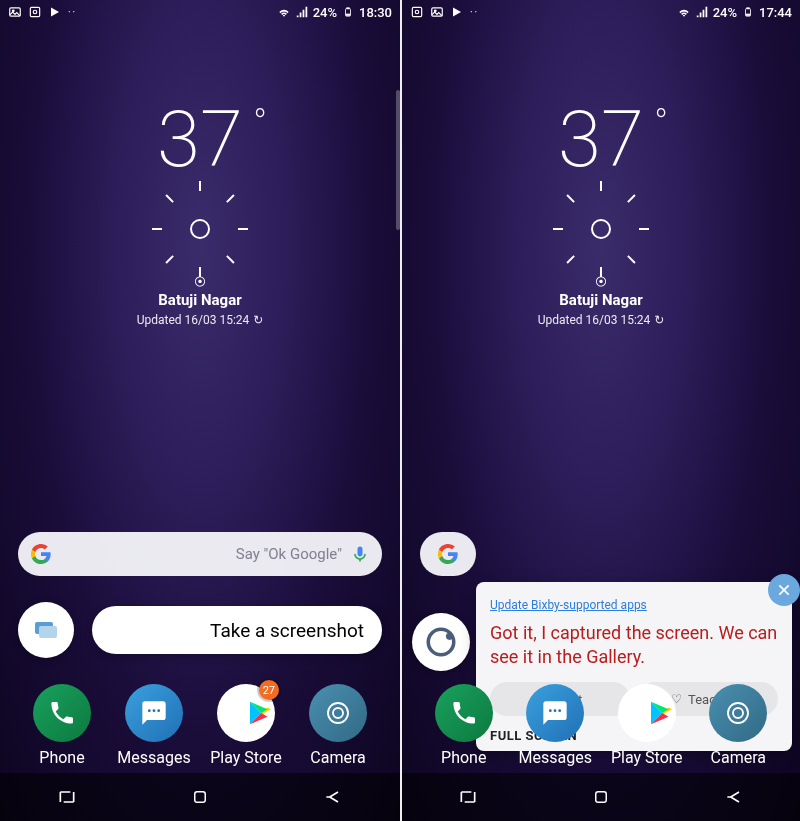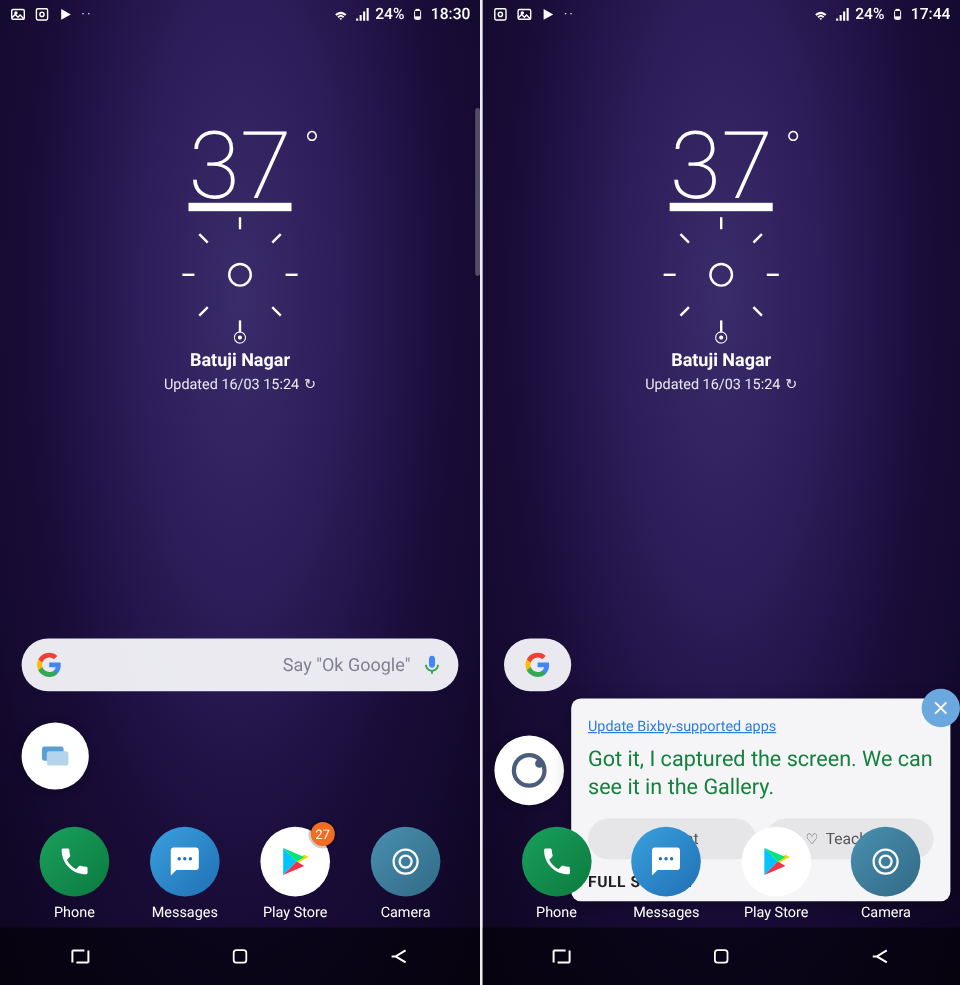--- a/index.html
+++ b/index.html
@@ -4,50 +4,50 @@
 <style>
   * { box-sizing: border-box; margin: 0; padding: 0; font-family: -apple-system, Roboto, sans-serif; }
   body { background: #f0f0f0; width: 800px; height: 821px; overflow: hidden; display: flex; }
   .phone { width: 400px; height: 821px; position: relative; background: radial-gradient(ellipse at 50% 30%, #3a2b6a 0%, #2d1d5a 30%, #1a0d3a 60%, #0d0520 100%); overflow: hidden; }
   .phone + .phone { border-left: 2px solid #eee; }
   .statusbar { height: 24px; display: flex; align-items: center; padding: 0 8px; color: #fff; font-size: 13px; }
   .sb-left { display: flex; gap: 6px; align-items: center; }
   .sb-right { margin-left: auto; display: flex; gap: 4px; align-items: center; font-weight: 500; }
   .sb-ic { width: 14px; height: 14px; display: inline-flex; align-items: center; justify-content: center; }
   .weather { text-align: center; color: #fff; margin-top: 70px; }
-  .temp { font-size: 78px; font-weight: 200; position: relative; display: inline-block; text-decoration: underline; }
+  .temp { font-size: 78px; font-weight: 200; position: relative; display: inline-block; }
   .deg { font-size: 36px; position: absolute; top: 8px; right: -24px; }
   .sun { width: 52px; height: 52px; margin: 18px auto 0; position: relative; }
   .sun-core { width: 20px; height: 20px; border: 2px solid #fff; border-radius: 50%; position: absolute; top: 16px; left: 16px; }
   .sun-ray { position: absolute; width: 2px; height: 10px; background: #fff; left: 25px; transform-origin: 1px 26px; }
   .loc-pin { width: 10px; height: 10px; margin: 22px auto 4px; display: flex; align-items: center; justify-content: center; color: #fff; font-size: 12px; }
   .loc { font-size: 15px; font-weight: 700; }
   .updated { font-size: 12px; margin-top: 4px; opacity: .9; }
   .updated .refresh { display: inline-block; margin-left: 4px; }
   .searchbar { position: absolute; left: 18px; right: 18px; top: 532px; height: 44px; background: rgba(245,245,250,.95); border-radius: 22px; display: flex; align-items: center; padding: 0 12px; }
   .g-logo { width: 22px; height: 22px; }
   .search-placeholder { margin-left: auto; color: #808090; font-size: 15px; margin-right: 8px; }
   .mic { width: 20px; height: 20px; }
   .voice-bubble { position: absolute; left: 18px; top: 602px; width: 56px; height: 56px; background: #fff; border-radius: 50%; display: flex; align-items: center; justify-content: center; box-shadow: 0 2px 8px rgba(0,0,0,.25); }
   .voice-text { position: absolute; left: 92px; right: 18px; top: 606px; height: 48px; background: #fff; border-radius: 24px; display: flex; align-items: center; justify-content: flex-end; padding-right: 18px; font-size: 19px; box-shadow: 0 2px 8px rgba(0,0,0,.25); }
   .dock { position: absolute; bottom: 54px; left: 0; right: 0; display: flex; justify-content: space-around; padding: 0 16px; }
   .app { display: flex; flex-direction: column; align-items: center; width: 76px; }
   .app-ic { width: 58px; height: 58px; border-radius: 50%; display: flex; align-items: center; justify-content: center; position: relative; }
   .ic-phone { background: linear-gradient(135deg, #1aa05c, #0b7a3f); }
   .ic-msg { background: linear-gradient(135deg, #3aa0de, #2070b5); }
-  .ic-play { background: #fff; }
+  .ic-play { background: #fff; justify-content: flex-end; }
   .ic-cam { background: linear-gradient(135deg, #4a8fb0, #316a85); }
-  .app-label { color: #fff; font-size: 12px; margin-top: 6px; }
+  .app-label { color: #fff; font-size: 16px; margin-top: 6px; }
   .badge { position: absolute; top: -4px; right: -4px; min-width: 20px; height: 20px; background: #f36c21; color: #fff; border-radius: 10px; font-size: 11px; display: flex; align-items: center; justify-content: center; padding: 0 4px; box-shadow: 0 0 0 2px rgba(0,0,0,.2); }
   .navbar { position: absolute; bottom: 0; left: 0; right: 0; height: 48px; background: rgba(0,0,0,.55); display: flex; justify-content: space-around; align-items: center; color: #fff; }
   .nav-ic { width: 24px; height: 24px; display: flex; align-items: center; justify-content: center; }
   .bixby-card { position: absolute; left: 74px; right: 8px; bottom: 70px; background: #f5f5f7; border-radius: 8px; padding: 12px 14px 8px; box-shadow: 0 4px 16px rgba(0,0,0,.3); }
   .bixby-link { color: #2b7de0; font-size: 12px; text-decoration: underline; }
   .bixby-close { position: absolute; top: -8px; right: -8px; width: 32px; height: 32px; background: #6aa8de; border-radius: 50%; color: #fff; display: flex; align-items: center; justify-content: center; font-size: 18px; }
-  .bixby-msg { font-size: 18px; line-height: 1.3; margin-top: 8px; color: #15803d; }
+  .bixby-msg { font-size: 18px; line-height: 1.3; margin-top: 8px; color: #b91c1c; }
   .bixby-btns { display: flex; gap: 8px; margin-top: 14px; }
   .bixby-btn { flex: 1; background: #e6e6e9; border-radius: 18px; height: 34px; display: flex; align-items: center; justify-content: center; font-size: 13px; color: #555; gap: 6px; }
   .heart { font-size: 12px; }
   .bixby-fs { text-align: left; font-weight: 700; font-size: 13px; margin-top: 12px; color: #222; letter-spacing: .5px; }
   .bixby-logo { position: absolute; left: 10px; bottom: 150px; width: 58px; height: 58px; background: #fff; border-radius: 50%; display: flex; align-items: center; justify-content: center; box-shadow: 0 2px 8px rgba(0,0,0,.25); }
   .watermark { position: absolute; top: 398px; left: 50%; transform: translateX(-50%); color: rgba(80,150,180,.25); font-size: 16px; letter-spacing: 2px; font-weight: 600; }
   .scrollbar-hint { position: absolute; right: 0; top: 90px; width: 4px; height: 140px; background: rgba(200,200,200,.35); border-radius: 2px; }
 </style>
 </head>
 <body>
@@ -133,20 +133,23 @@
         <path fill="#34A853" d="M11 18.9V21h2v-2.1c3.4-.5 6-3.4 6-6.9h-2c0 2.8-2.2 5-5 5s-5-2.2-5-5H5c0 3.5 2.6 6.4 6 6.9z"></path>
       </svg>
   </div>
 
   <div class="voice-bubble">
     <svg width="26" height="20">
         <rect x="2" y="2" width="18" height="12" rx="2" fill="#5a9fd4"></rect>
         <rect x="6" y="6" width="18" height="12" rx="2" fill="#b3d4ea"></rect>
       </svg>
   </div>
+  <div class="voice-text">
+      <span>Take a screenshot</span>
+    </div>
 
   <div class="dock">
     <div class="app">
       <div class="app-ic ic-phone">
           <svg width="28" height="28" viewBox="0 0 24 24" fill="#fff">
             <path d="M6.6 10.8c1.4 2.8 3.8 5.2 6.6 6.6l2.2-2.2c.3-.3.7-.4 1.1-.2 1.2.4 2.5.6 3.8.6.6 0 1.1.5 1.1 1.1V20c0 .6-.5 1.1-1.1 1.1C10.6 21.1 2.9 13.4 2.9 3.7c0-.6.5-1.1 1.1-1.1h3.3c.6 0 1.1.5 1.1 1.1 0 1.3.2 2.6.6 3.8.1.4 0 .8-.3 1.1l-2.1 2.2z"></path>
           </svg>
         </div>
       <div class="app-label">Phone</div>
     </div>

